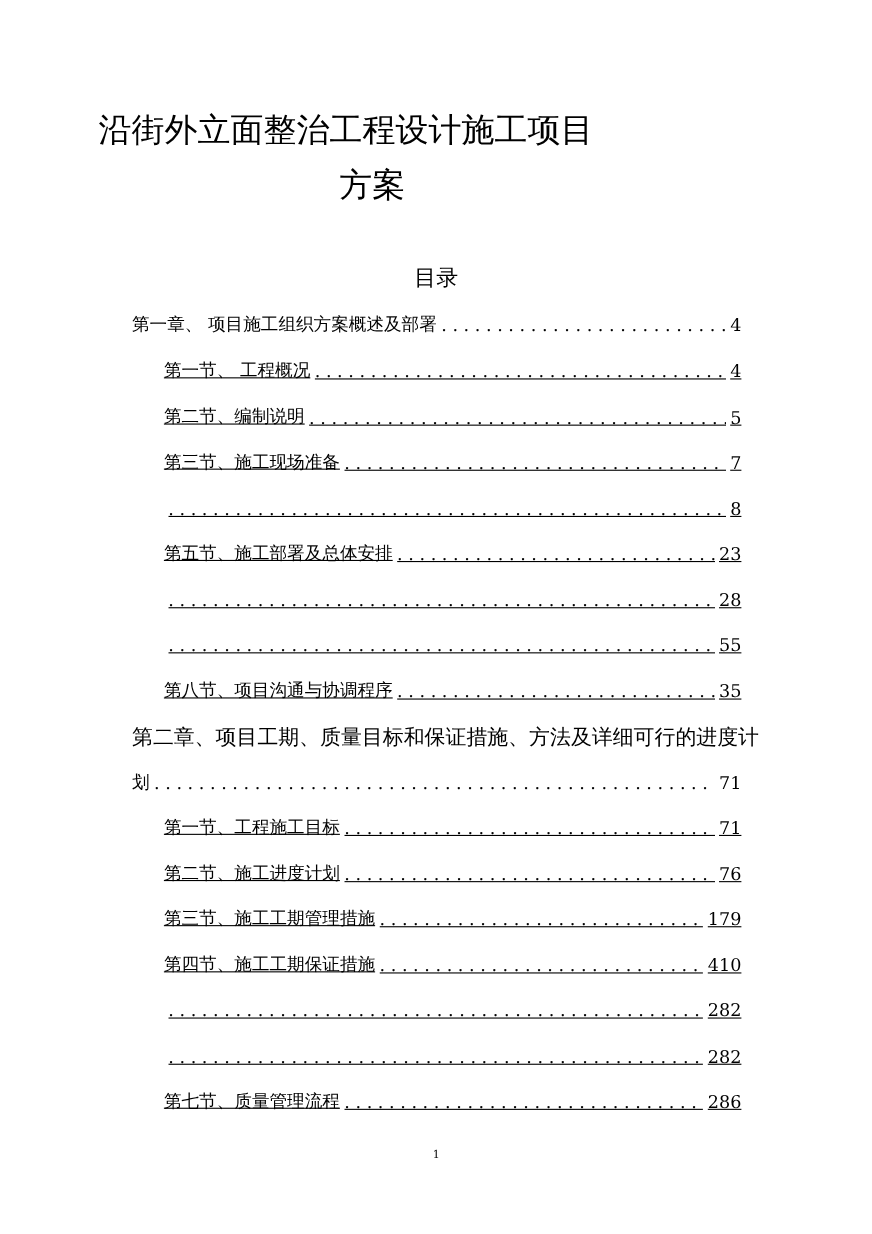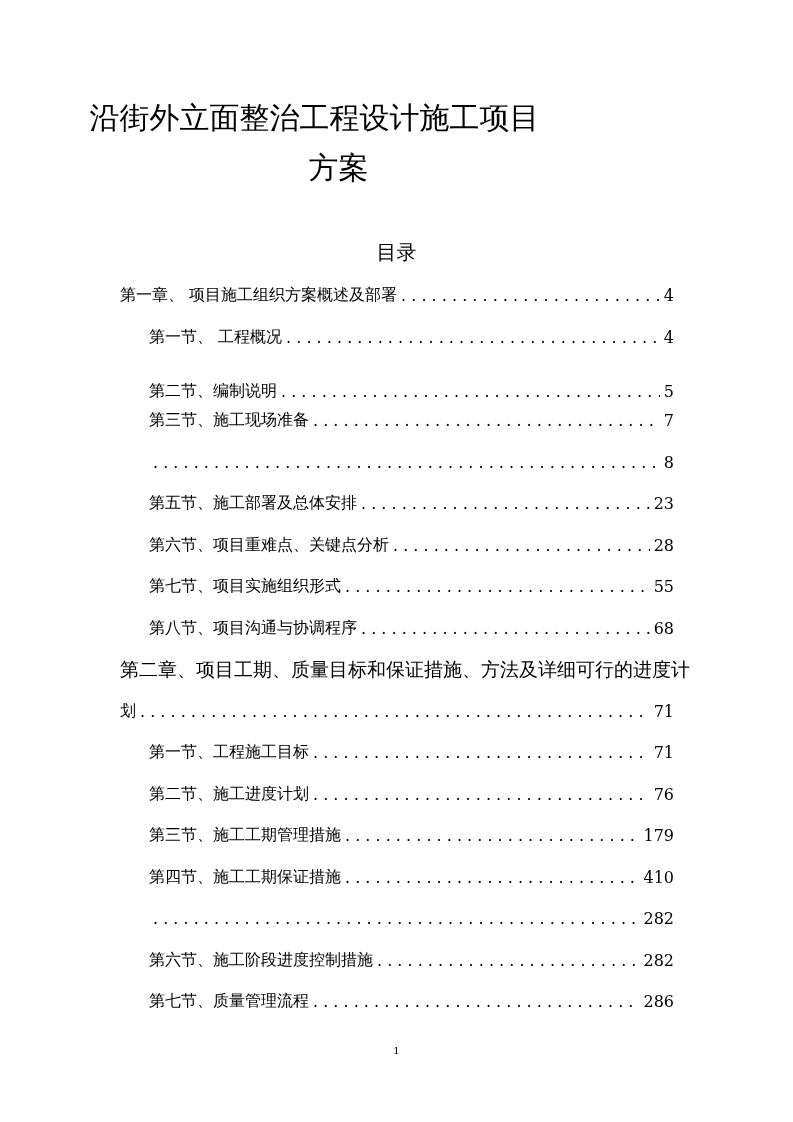--- a/index.html
+++ b/index.html
@@ -8,21 +8,21 @@
   .title { position: absolute; left: 0; width: 629px; text-align: center;
            font-family: "DejaVu Sans", "Liberation Sans", sans-serif;
            font-weight: normal; font-size: 30px; letter-spacing: 0px; }
   .title1 { top: 98px; }
   .title2 { top: 148px; padding-left: 24px; }
   .toc-heading { position: absolute; top: 239px; left: 0; width: 793px;
                  text-align: center; font-size: 20px; }
   .toc { position: absolute; left: 120px; width: 554px; top: 0; }
   .row { position: absolute; left: 0; width: 554px; height: 24px;
          display: flex; align-items: center; font-size: 16px; white-space: nowrap; }
-  .row.sec { padding-left: 29px; width: 525px; }
+  .row.sec { padding-left: 29px; width: 525px; text-decoration: underline; }
   .row .label { flex: 0 0 auto; }
   .row .dots { flex: 1 1 auto; overflow: hidden; margin: 0 4px; letter-spacing: 3.2px;
                color: #000; }
   .row .dots::before { content: ". . . . . . . . . . . . . . . . . . . . . . . . . . . . . . . . . . . . . . . . . . . . . . . . . . . . . . . . . . . . . . . . . . . . . . . . . . . . ."; letter-spacing: 0; }
   .row .page { flex: 0 0 auto; text-align: right; }
   .wrap-line { position: absolute; left: 0; width: 554px; font-size: 19px; white-space: nowrap; }
   .footer { position: absolute; top: 1045px; left: 0; width: 793px; text-align: center;
             font-size: 10px; }
 </style>
 </head>
@@ -37,53 +37,51 @@
     <div class="row" style="top:283px">
       <span class="label">第一章、 项目施工组织方案概述及部署</span>
       <span class="dots"></span>
       <span class="page">4</span>
     </div>
     <div class="row sec" style="top:325px">
       <span class="label">第一节、 工程概况</span>
       <span class="dots"></span>
       <span class="page">4</span>
     </div>
-    <div class="row sec" style="top:379px">
+    <div class="row sec" style="top:367px">
       <span class="label">第二节、编制说明</span>
       <span class="dots"></span>
       <span class="page">5</span>
     </div>
     <div class="row sec" style="top:408px">
       <span class="label">第三节、施工现场准备</span>
       <span class="dots"></span>
       <span class="page">7</span>
     </div>
     <div class="row sec" style="top:450px">
       <span class="dots"></span>
       <span class="page">8</span>
     </div>
     <div class="row sec" style="top:491px">
       <span class="label">第五节、施工部署及总体安排</span>
       <span class="dots"></span>
       <span class="page">23</span>
     </div>
     <div class="row sec" style="top:533px">
-      <span class="label">第六节、项目重难点、关键点分析</span>
       <span class="dots"></span>
       <span class="page">28</span>
     </div>
     <div class="row sec" style="top:574px">
-      <span class="label">第七节、项目实施组织形式</span>
       <span class="dots"></span>
       <span class="page">55</span>
     </div>
     <div class="row sec" style="top:616px">
       <span class="label">第八节、项目沟通与协调程序</span>
       <span class="dots"></span>
-      <span class="page">68</span>
+      <span class="page">35</span>
     </div>
 
     <div class="wrap-line" style="top:657px">第二章、项目工期、质量目标和保证措施、方法及详细可行的进度计</div>
     <div class="row" style="top:699px">
       <span class="label">划</span>
       <span class="dots"></span>
       <span class="page">71</span>
     </div>
 
     <div class="row sec" style="top:740px">
@@ -104,21 +102,20 @@
     <div class="row sec" style="top:865px">
       <span class="label">第四节、施工工期保证措施</span>
       <span class="dots"></span>
       <span class="page">410</span>
     </div>
     <div class="row sec" style="top:906px">
       <span class="dots"></span>
       <span class="page">282</span>
     </div>
     <div class="row sec" style="top:948px">
-      <span class="label">第六节、施工阶段进度控制措施</span>
       <span class="dots"></span>
       <span class="page">282</span>
     </div>
     <div class="row sec" style="top:989px">
       <span class="label">第七节、质量管理流程</span>
       <span class="dots"></span>
       <span class="page">286</span>
     </div>
   </div>
 

